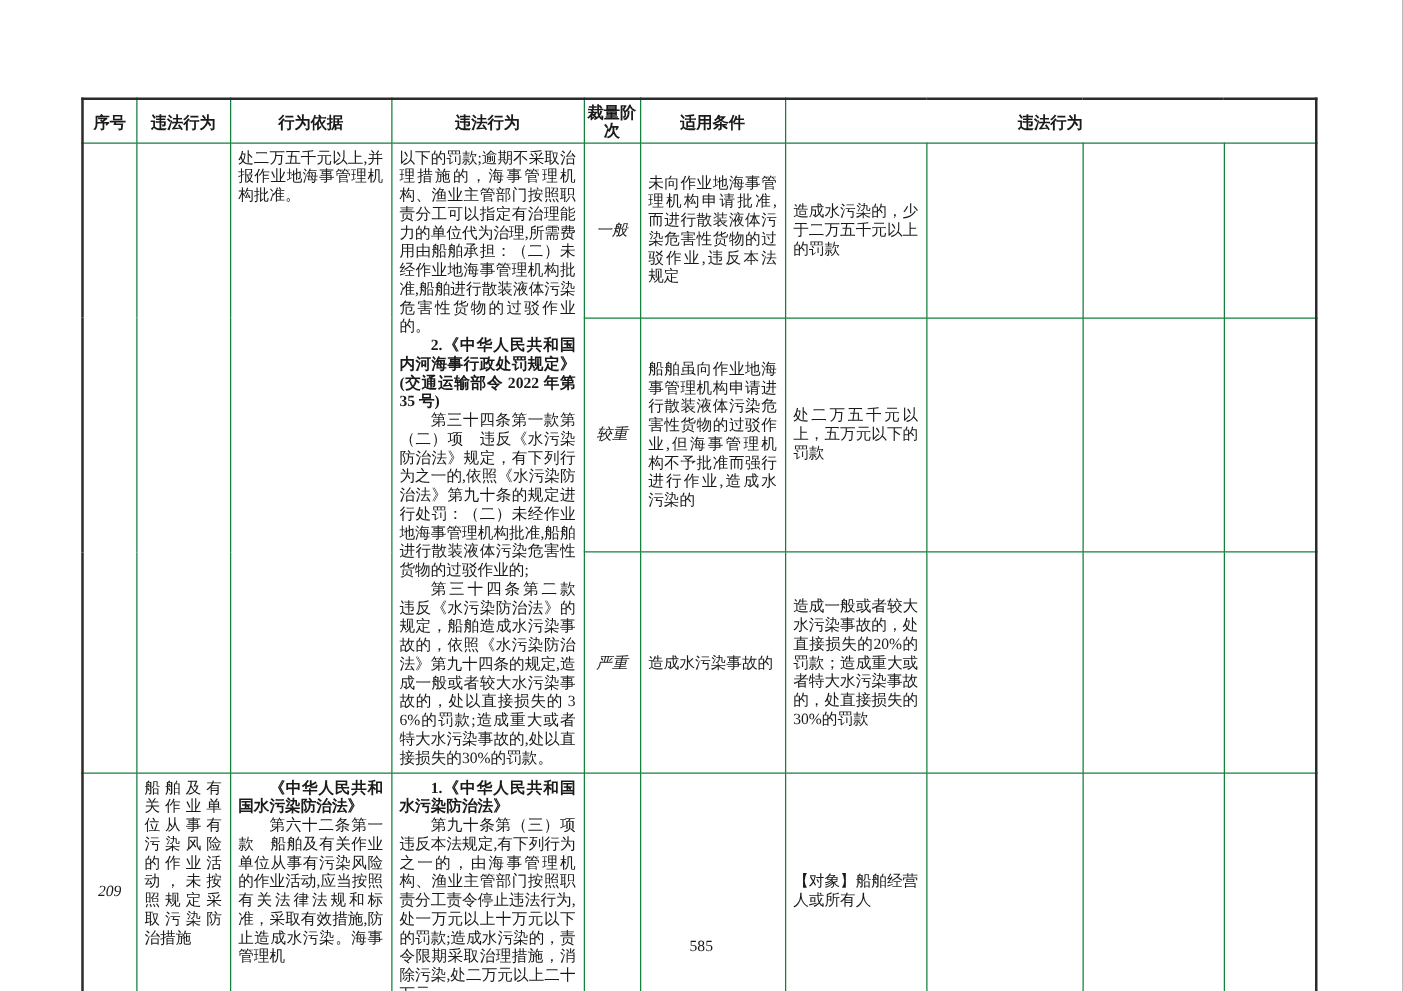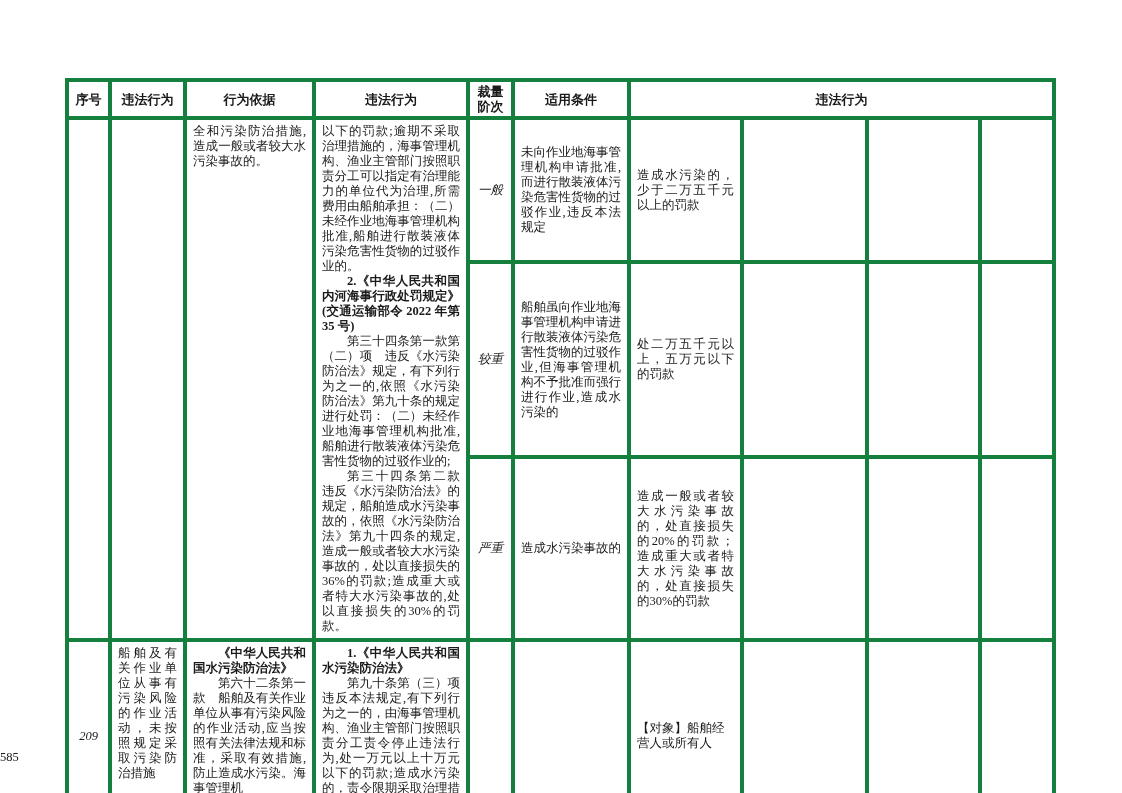--- a/index.html
+++ b/index.html
@@ -12,21 +12,21 @@
     overflow:hidden;
   }
   table.law{
     position:absolute;left:65px;top:78px;
     width:987px;
     border-collapse:collapse;
     table-layout:fixed;
     border:2px solid #2b2b2b;
   }
   table.law th,table.law td{
-    border:4px solid #15803d;
+    border:1px solid #15803d;
     padding:4px 6px;
     font-size:12.5px;
     line-height:15px;
     overflow:hidden;
     word-break:break-all;
   }
   table.law th{
     font-weight:bold;
     text-align:center;
     vertical-align:middle;
@@ -44,20 +44,21 @@
   .t-center{text-align:center;font-style:italic;}
   .just{text-align:justify;text-justify:inter-ideograph;}
   p.para{margin:0;text-indent:2em;}
   p.para.noind{text-indent:0;}
   .bold{font-weight:bold;}
   td.dense{line-height:13.9px;padding:2px 6px 0 6px;margin-left:48px;}
   td.narrow-just{padding:6px 10px;line-height:15.5px;}
   .cond{padding:5px 8px;}
   .page-number{
     position:absolute;left:0;right:0;top:750px;
+    text-align:center;
     font-size:12.5px;
   }
 </style>
 </head>
 <body>
 
 <div class="page">
 
   <table class="law">
     <colgroup>
@@ -81,21 +82,21 @@
       <th>违法行为</th>
       <th>裁量阶次</th>
       <th>适用条件</th>
       <th colspan="4">违法行为</th>
     </tr>
 
     <tr class="r1">
       <td rowspan="3" class="c-top t-center"></td>
       <td rowspan="3" class="c-top"></td>
       <td rowspan="3" class="c-top just">
-        <p class="para noind">全和污染防治措施,造成一般或者较大水污染事故的。</p>
+        <p class="para noind">处二万五千元以上,并报作业地海事管理机构批准。</p>
       </td>
       <td rowspan="3" class="c-top just dense">
         <p class="para noind">以下的罚款;逾期不采取治理措施的，海事管理机构、渔业主管部门按照职责分工可以指定有治理能力的单位代为治理,所需费用由船舶承担：（二）未经作业地海事管理机构批准,船舶进行散装液体污染危害性货物的过驳作业的。</p>
         <p class="para bold">2.《中华人民共和国内河海事行政处罚规定》(交通运输部令 2022 年第 35 号)</p>
         <p class="para">第三十四条第一款第（二）项　违反《水污染防治法》规定，有下列行为之一的,依照《水污染防治法》第九十条的规定进行处罚：（二）未经作业地海事管理机构批准,船舶进行散装液体污染危害性货物的过驳作业的;</p>
         <p class="para">第三十四条第二款　违反《水污染防治法》的规定，船舶造成水污染事故的，依照《水污染防治法》第九十四条的规定,造成一般或者较大水污染事故的，处以直接损失的 36%的罚款;造成重大或者特大水污染事故的,处以直接损失的30%的罚款。</p>
       </td>
       <td class="c-mid t-center">一般</td>
       <td class="c-mid just cond">未向作业地海事管理机构申请批准,而进行散装液体污染危害性货物的过驳作业,违反本法规定</td>
       <td class="c-mid just cond">造成水污染的，少于二万五千元以上的罚款</td>

